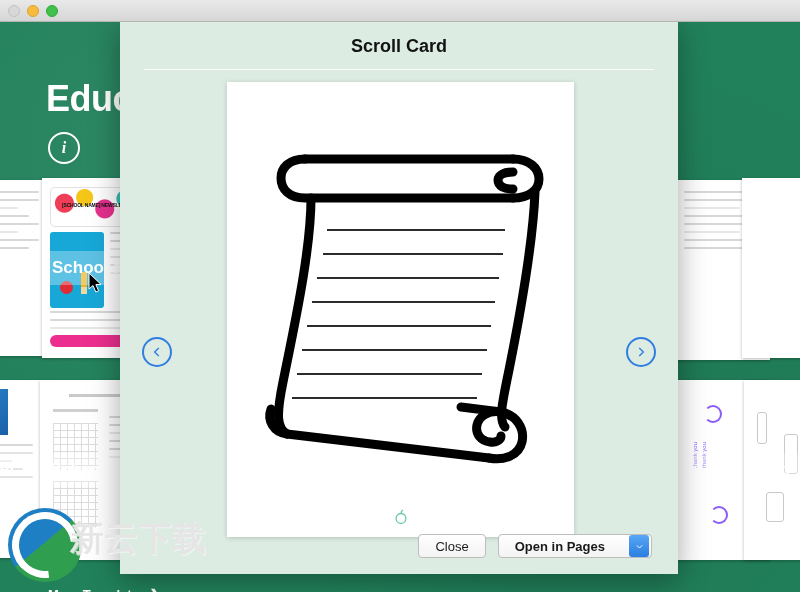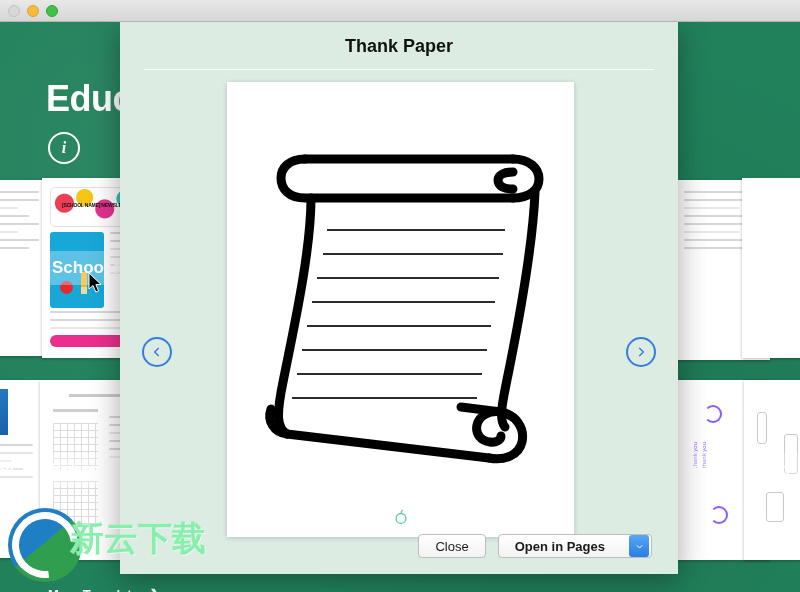--- a/index.html
+++ b/index.html
@@ -230,21 +230,21 @@
     background:linear-gradient(140deg,#1f7fc4 0 48%, #2f9e4f 48% 100%);
     display:flex; align-items:center; justify-content:center;
   }
   .wm-logo:after{
     content:""; width:52px; height:52px; border-radius:50%;
     border:7px solid #ffffff; border-right-color:transparent;
     transform:rotate(38deg);
   }
   .wm-cn{
     position:absolute; left:62px; top:18px;
-    font-size:34px; font-weight:bold; color:#86efac;
+    font-size:34px; font-weight:bold; color:#e5e5e5;
     font-family:"DejaVu Sans", sans-serif;
     text-shadow:1px 1px 0 rgba(255,255,255,.55);
     white-space:nowrap;
   }
   .wm-url{
     position:absolute; left:64px; top:56px;
     font-size:19px; font-weight:bold; color:#2f6fb5;
     font-family:"DejaVu Sans Mono", monospace;
     letter-spacing:1px; white-space:nowrap;
   }
@@ -363,21 +363,21 @@
 
     </div>
     <div class="label">Thin</div>
   </div>
 
   <div class="more-templates">More Templates ❯</div>
 </div>
 
 <div class="modal">
 
-  <div class="modal-title">Thank Paper</div>
+  <div class="modal-title">Scroll Card</div>
   <div class="modal-sep"></div>
 
   <div class="modal-body">
 
     <div class="preview-card">
       <svg class="preview-svg" viewBox="0 0 347 420">
         <g fill="none" stroke="#000" stroke-width="9" stroke-linecap="round" stroke-linejoin="round">
 
           <path d="M78 77 C62 77 54 86 54 96 C54 107 62 116 78 116 L286 116"></path>
           <path d="M78 77 L286 77"></path>

